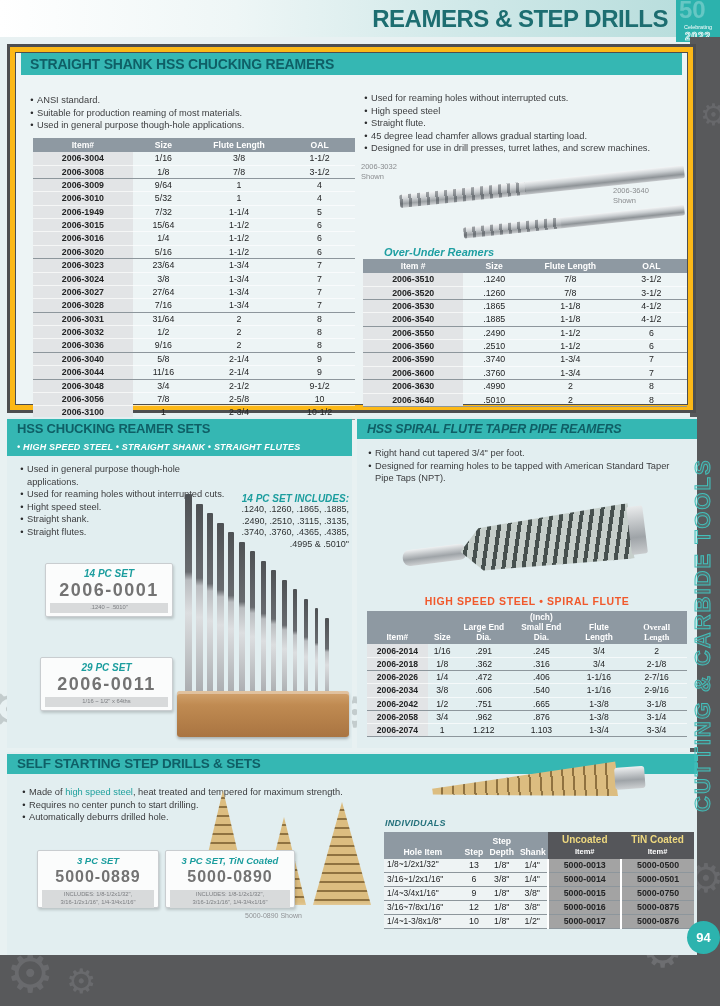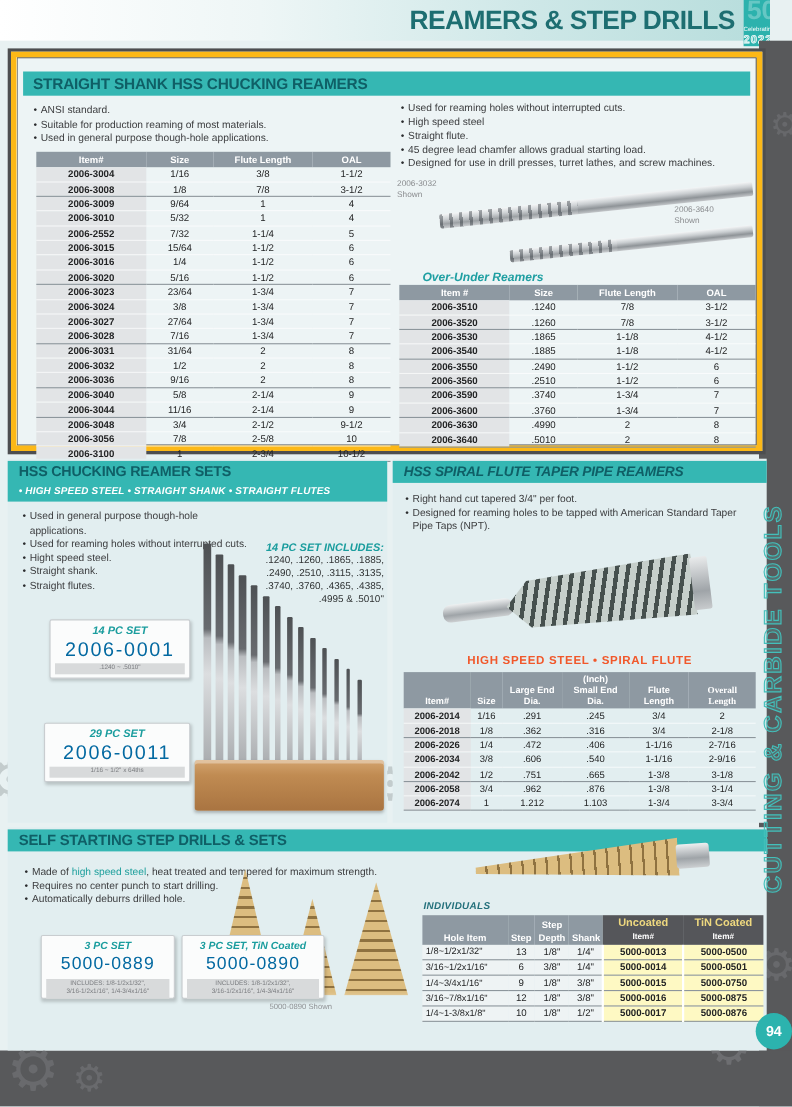--- a/index.html
+++ b/index.html
@@ -5,21 +5,21 @@
   * { margin:0; padding:0; box-sizing:border-box; }
   body { background:#9aa0a2; font-family:"Liberation Sans", sans-serif; }
   #page { position:relative; width:720px; height:1006px; background:#e8f1f2; overflow:hidden; margin:0 auto;padding-left:33px; }
   .abs { position:absolute; }
 
   
   .header-strip { left:0; top:0; width:676px; height:37px;
     background:linear-gradient(90deg,#ffffff 0%,#eef6f6 35%,#cfe8e8 70%,#b9dedd 100%);
     display:flex; align-items:center; justify-content:flex-end; }
   .header-title { font-size:24px; font-weight:bold; color:#1d6e71; letter-spacing:-0.5px; padding-right:8px; }
-  .badge { left:676px; top:0; width:24px; height:42px; background:#2cb2ad; overflow:hidden; }
+  .badge { left:676px; top:0; width:44px; height:42px; background:#2cb2ad; overflow:hidden; }
   .badge-50 { position:absolute; left:3px; top:-4px; font-size:24px; font-weight:bold; color:rgba(255,255,255,0.28); }
   .badge-top { position:absolute; left:0; right:0; bottom:12px; text-align:center; font-size:5.5px; color:#fff; }
   .badge-year { position:absolute; left:0; right:0; bottom:0px; text-align:center; font-size:10px; font-weight:bold;
     color:rgba(255,255,255,0.15); -webkit-text-stroke:0.7px #ffffff; letter-spacing:1px; }
 
   
   .sidebar { left:690px; top:37px; width:30px; height:969px; background:#58595b; }
   .bottom-band { left:0; top:955px; width:720px; height:51px; background:#58595b; }
   .vert-text { left:684px; top:420px; width:38px; height:430px; writing-mode:vertical-rl; transform:rotate(180deg);
     display:flex; align-items:center; justify-content:center; font-size:22px; font-weight:bold; letter-spacing:2px;
@@ -65,48 +65,48 @@
   .t-pipe th:nth-child(5){width:17%;} .t-pipe th:nth-child(6){width:19%;font-family:Liberation Serif, serif;}
 
   .t-ind th:nth-child(1){width:25%;} .t-ind th:nth-child(2){width:8%;}
   .t-ind th:nth-child(3){width:10%;} .t-ind th:nth-child(4){width:10%;}
   .t-ind th:nth-child(5){width:23.5%;} .t-ind th:nth-child(6){width:23.5%;}
   .t-ind th:nth-child(n+5){ background:#55565a; }
   .t-ind th:nth-child(n+5) .hl0 { color:#eed87f; font-size:10px; }
   .t-ind th:nth-child(n+5) .hl1 { color:#fff; font-size:7.5px; font-weight:bold; }
   .t-ind td { height:14px; background:#eef3f4; border-bottom:1px solid #9aa0a4; }
   .t-ind td:first-child { background:#eef3f4; font-weight:normal; text-align:left; padding-left:3px; font-size:8.4px; }
-  .t-ind td:nth-child(n+5) { background:#fef9c3; font-weight:bold; border-left:2px solid #fff; }
+  .t-ind td:nth-child(n+5) { background:#a3a3a3; font-weight:bold; border-left:2px solid #fff; }
 
   
   .frame { left:7px; top:44px; width:689px; height:369px; background:#4d4e50; padding:3px; z-index:2; }
   .frame-inner { position:relative; width:100%; height:100%; border:5px solid #fcb817; background:#edf4f5;
     box-shadow:inset 0 0 0 1px #4d4e50; }
-  .s1-banner { left:6px; top:13px; right:6px; height:22px; display:flex; align-items:center; padding-left:9px; }
+  .s1-banner { left:6px; top:1px; right:6px; height:22px; display:flex; align-items:center; padding-left:9px; }
   .s1-banner .banner-title { font-size:14px; }
   .caption { font-size:7.5px; color:#8a8c8f; line-height:1.3; white-space:pre-line; }
   .reamer-rod-img { height:13px; border-radius:2px;
     background:linear-gradient(180deg,#f2f4f5 0%,#c9cdd0 35%,#8f9498 70%,#c4c7ca 100%); }
   .reamer-rod-img::before { content:""; position:absolute; left:0; top:0; bottom:0; width:44%;
     background:repeating-linear-gradient(90deg, rgba(60,66,72,0.45) 0 3px, rgba(255,255,255,0.12) 3px 9px);
     border-radius:2px; }
   .ou-title { font-size:11px; font-weight:bold; font-style:italic; color:#1f9fa2; }
 
   
   .panel { background:#e2eef0; z-index:2; }
   .p-banner { left:0; right:0; top:2px; padding:3px 0 2px 10px; }
   .p-banner .banner-title { font-size:13px; display:block; line-height:14px; }
 
   .includes-title { font-size:10px; font-weight:bold; font-style:italic; color:#1b9d9e; }
   .includes-lines { font-size:9px; color:#2f3233; line-height:11.5px; white-space:pre-line; }
 
   .set-box { background:#fbfcfc; border:1px solid #c9cdd0; border-radius:2px; text-align:center; padding-top:4px;
     box-shadow:1px 2px 3px rgba(0,0,0,0.18); }
   .sb-label { color:#1b9d9e; font-weight:bold; font-style:italic; font-size:10px; line-height:12px; }
-  .sb-item { color:#0369a1; font-weight:normal; font-size:18px; letter-spacing:1.5px; line-height:20px; }
+  .sb-item { color:#737373; font-weight:bold; font-size:18px; letter-spacing:1.5px; line-height:20px; }
   .set-box.small .sb-item { font-size:16px; letter-spacing:1px; }
   .set-box.small .sb-label { font-size:9.5px; }
   .sb-caption { background:#d8dadb; color:#7b7d80; font-size:5.8px; margin:3px 4px 0; padding:1px 2px;
     line-height:1.35; white-space:pre-line; }
 
   .rodbox .rod { position:absolute; border-radius:1px;
     background:linear-gradient(180deg,#4e5154 0%,#686b6f 38%,#babdc0 42%,#dcdee0 58%,#a6a9ac 100%); }
   .wood-base { background:linear-gradient(180deg,#d3a46f 0%,#c08b52 30%,#a97441 100%); border-radius:3px;
     box-shadow:inset 0 3px 0 rgba(255,255,255,0.35), 0 2px 3px rgba(0,0,0,0.25); }
 
@@ -204,21 +204,21 @@
                 <td>1</td>
                 <td>4</td>
               </tr>
               <tr>
                 <td>2006-3010</td>
                 <td>5/32</td>
                 <td>1</td>
                 <td>4</td>
               </tr>
               <tr>
-                <td>2006-2552</td>
+                <td>2006-1949</td>
                 <td>7/32</td>
                 <td>1-1/4</td>
                 <td>5</td>
               </tr>
               <tr>
                 <td>2006-3015</td>
                 <td>15/64</td>
                 <td>1-1/2</td>
                 <td>6</td>
               </tr>

